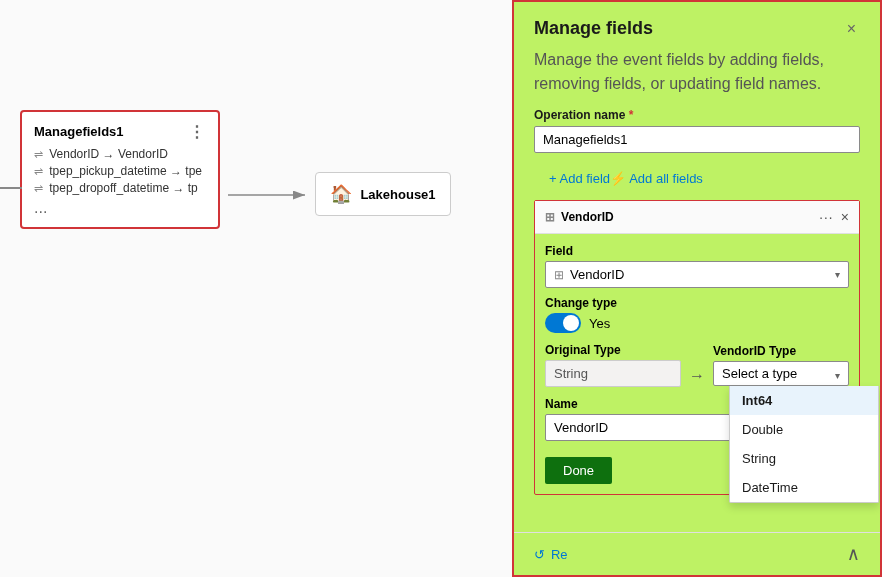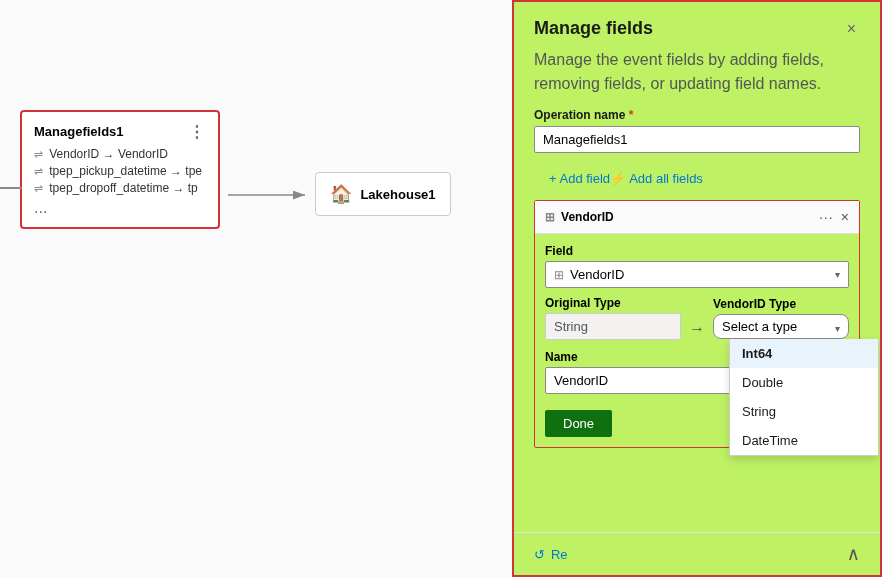--- a/index.html
+++ b/index.html
@@ -274,21 +274,21 @@
     }
     .arrow-between {
       font-size: 16px;
       color: #555;
       padding-top: 18px;
     }
 
     .converted-type-select {
       width: 100%;
       border: 1px solid #8a8a8a;
-      border-radius: 8px;
+      border-radius: 2px;
       padding: 4px 8px;
       font-size: 13px;
       background: #fff;
       display: flex;
       align-items: flex-end;
       justify-content: space-between;
       cursor: pointer;
       position: relative;
     }
 
@@ -442,20 +442,31 @@
           <div class="select-input">
             <span style="display:flex; align-items:center; gap:6px;">
               <span style="font-size:12px; color:#888;">⊞</span>
               <span>VendorID</span>
             </span>
             <span class="chevron-down">▾</span>
           </div>
         </div>
 
         
+        <div class="form-row">
+          <div class="form-row-label">Change type</div>
+          <div class="toggle-row">
+            <div class="toggle">
+              <div class="toggle-track">
+                <div class="toggle-thumb"></div>
+              </div>
+            </div>
+            <span class="toggle-label">Yes</span>
+          </div>
+        </div>
 
         
         <div class="type-row">
           <div class="type-col">
             <div class="type-col-label">Original Type</div>
             <div class="type-input-disabled">String</div>
           </div>
           <div class="arrow-between">→</div>
           <div class="type-col" style="position: relative;">
             <div class="type-col-label">VendorID Type</div>

